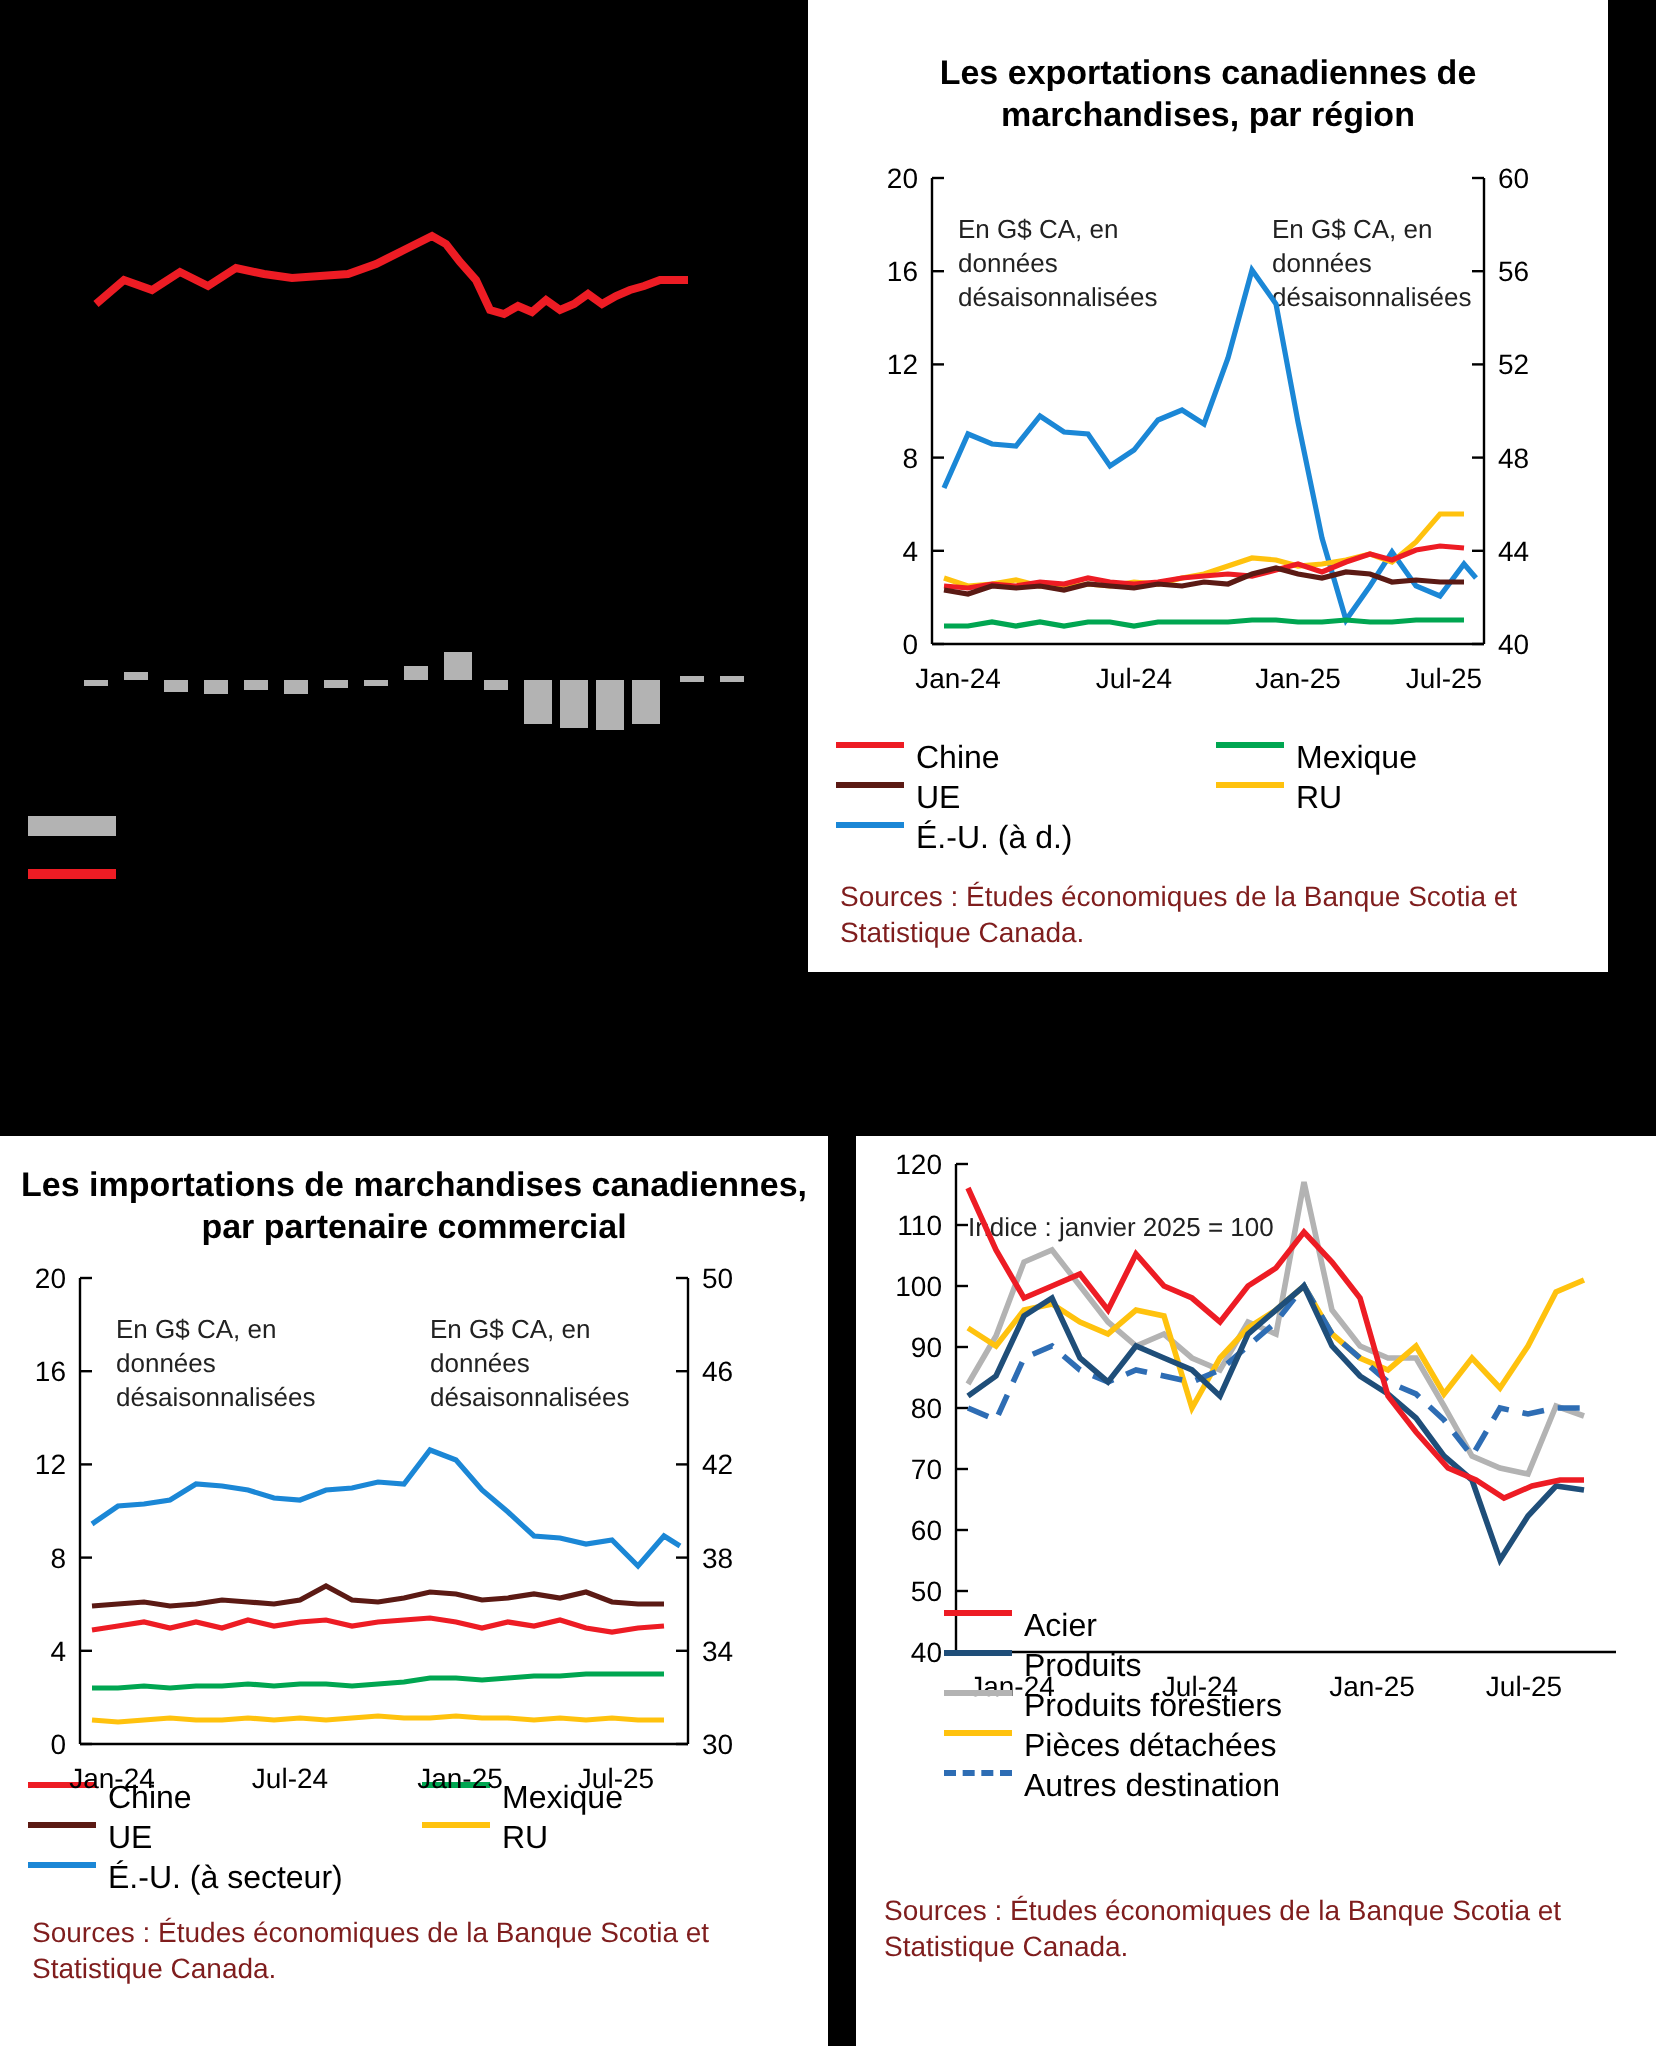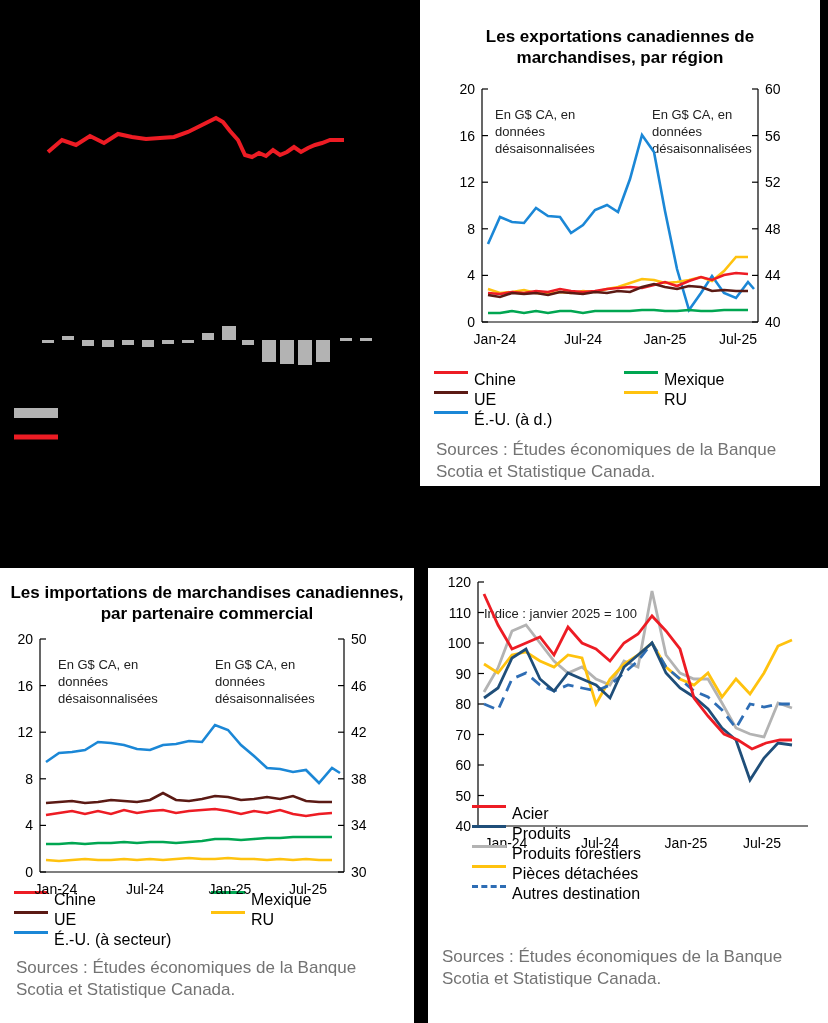--- a/index.html
+++ b/index.html
@@ -1,31 +1,31 @@
 <!DOCTYPE html>
 <html><head>
 <meta charset="utf-8">
 <style>
   html,body{margin:0;padding:0;background:#000;}
   body{width:828px;height:1023px;font-family:"Liberation Sans",sans-serif;position:relative;overflow:hidden;}
   .panel{position:absolute;background:#fff;overflow:hidden;}
   .p-tl{left:0;top:0;width:414px;height:555px;background:#000;}
-  .p-tr{left:420px;top:0;width:400px;height:486px;}
+  .p-tr{left:404px;top:0;width:400px;height:486px;}
   .p-bl{left:0;top:568px;width:414px;height:581px;}
   .p-br{left:428px;top:568px;width:400px;height:455px;}
 
   .title{font-weight:bold;font-size:17px;color:#000;text-align:center;line-height:1.25;margin:0;padding:0 10px;}
   .plotwrap{position:relative;}
   svg{display:block;}
   .ticktext{font-size:14px;fill:#000;font-family:"Liberation Sans",sans-serif;}
   .annot{font-size:13px;fill:#222;font-family:"Liberation Sans",sans-serif;}
   .legend-row{display:flex;align-items:flex-start;gap:6px;}
   .lg-line{display:inline-block;width:34px;height:0;border-top:3.2px solid #000;}
   .lg-dash{display:inline-block;width:34px;height:0;border-top:3.2px dashed #000;}
-  .src{font-size:17px;color:#737373;line-height:1.3;padding:0 20px;}
+  .src{font-size:14px;color:#7f1d1d;line-height:1.3;padding:0 20px;}
   .legend-grid{display:grid;grid-template-columns:1fr 1fr;gap:2px 8px;padding:0 14px;}
   .legend-list{display:flex;flex-direction:column;gap:2px;padding-left:44px;}
 </style>
 </head>
 <body>
 
 <div class="panel p-tl">
   <svg width="414" height="555" viewBox="0 0 414 555">
     <rect x="0" y="0" width="414" height="555" fill="#000"></rect>
     <polyline fill="none" stroke="#ED1C24" stroke-width="4" points="48,152 62,140 76,145 90,136 104,143 118,134 132,137 146,139 160,138 174,137 188,132 202,125 216,118 223,122 230,131 238,140 245,155 252,157 259,153 266,156 273,150 280,155 287,152 294,147 301,152 308,148 315,145 322,143 330,140 344,140"></polyline>

